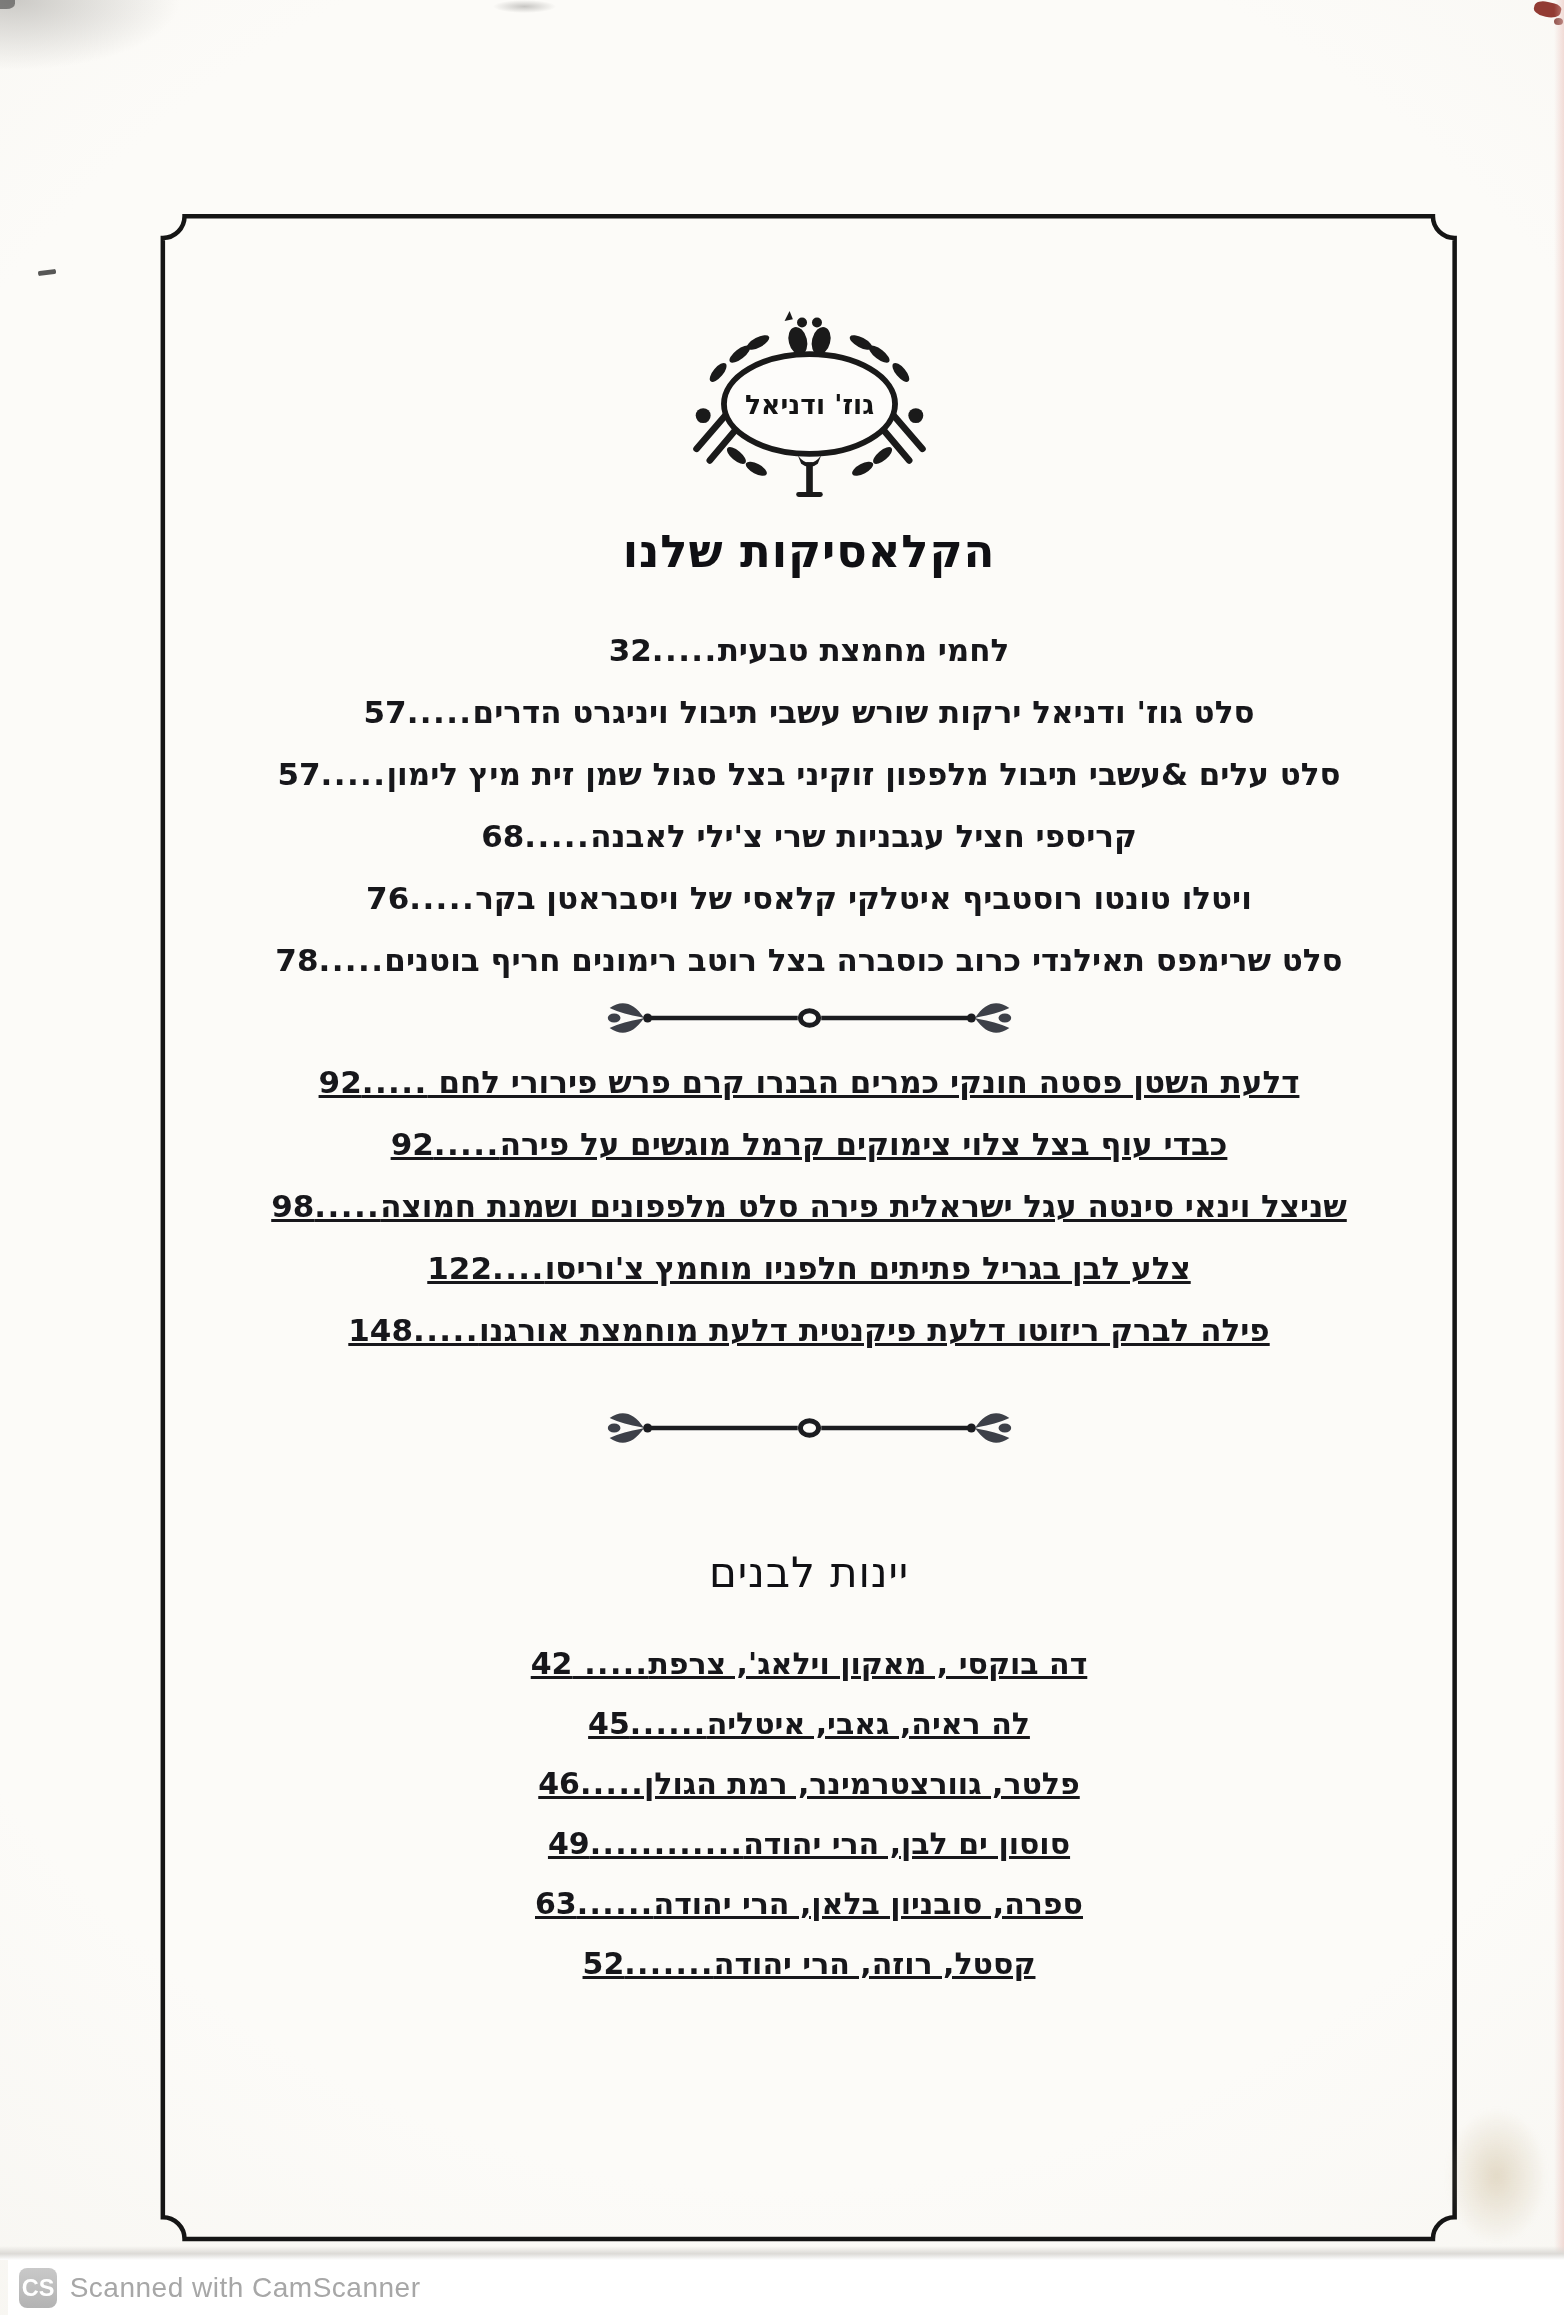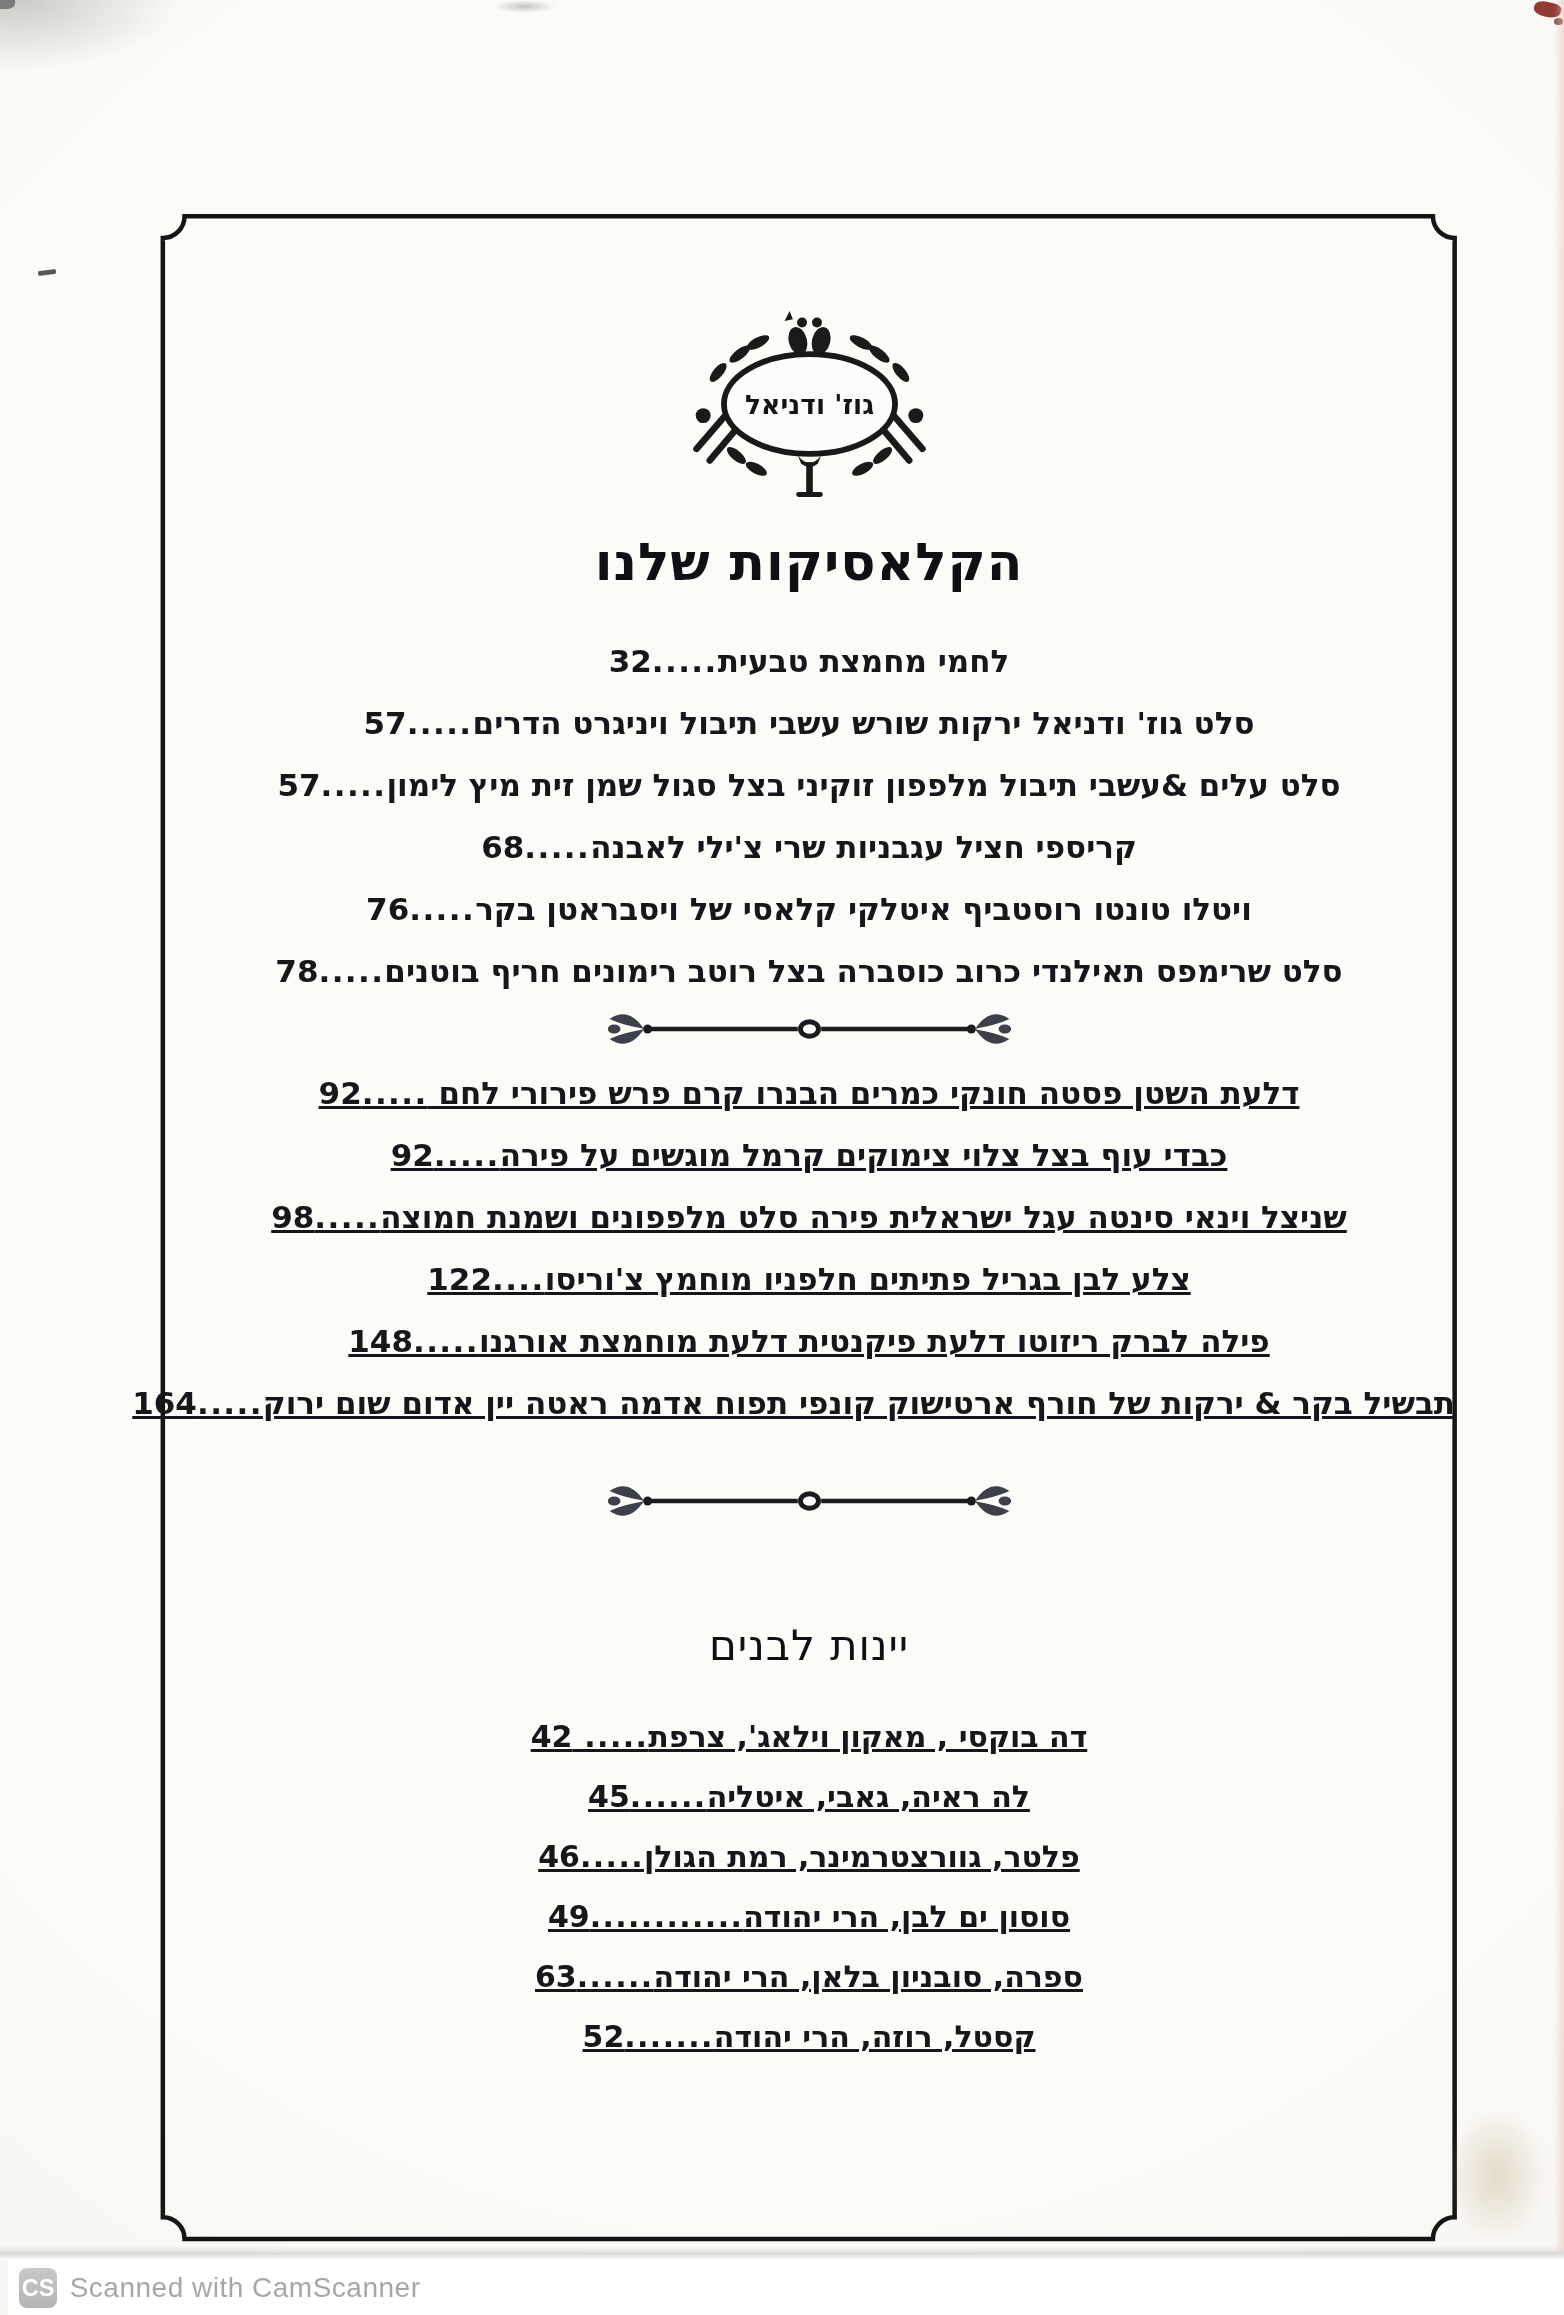--- a/index.html
+++ b/index.html
@@ -28,21 +28,21 @@
   .artifact-tl-mark{position:absolute;left:0;top:0;width:14.5px;height:9px;background:rgba(40,40,40,.5);border-radius:0 0 60% 0;}
 
   
   .frame-svg{position:absolute;left:0;top:0;}
 
   .content{
     position:absolute;left:163px;top:200px;width:1292px;height:2025px;
     direction:rtl;text-align:center;color:#17171b;
   }
   .logo{display:block;margin:90px auto 0 auto;}
-  .heading-1{font-size:52px;font-weight:700;line-height:65px;margin-top:27px;color:#101014;letter-spacing:0.9px;}
+  .heading-1{font-size:45px;font-weight:700;line-height:65px;margin-top:16px;color:#101014;letter-spacing:0.9px;}
   .heading-2{font-size:42px;font-weight:400;line-height:58px;margin-top:96px;color:#101014;letter-spacing:0.9px;}
   .menu-list{list-style:none;margin:0;padding:0;}
   .list-classics-1{margin-top:35px;}
   .list-classics-2{margin-top:12.7px;text-decoration:underline;}
   .list-wines{margin-top:32px;}
   .menu-line{line-height:62px;font-size:31px;font-weight:700;white-space:nowrap;}
   .list-wines .menu-line{line-height:60px;font-size:30px;text-decoration:underline;}
   .menu-line .dots{letter-spacing:1.4px;}
   .divider{display:block;margin:0 auto;}
   .divider-1{margin-top:7.2px;}
@@ -148,21 +148,20 @@
 
         <li class="menu-line"><span>כבדי עוף בצל צלוי צימוקים קרמל מוגשים על פירה</span><span class="dots">.....</span><span class="price">92</span></li>
 
 
         <li class="menu-line"><span>שניצל וינאי סינטה עגל ישראלית פירה סלט מלפפונים ושמנת חמוצה</span><span class="dots">.....</span><span class="price">98</span></li>
 
         <li class="menu-line"><span>צלע לבן בגריל פתיתים חלפניו מוחמץ צ'וריסו</span><span class="dots">....</span><span class="price">122</span></li>
 
         <li class="menu-line"><span>פילה לברק ריזוטו דלעת פיקנטית דלעת מוחמצת אורגנו</span><span class="dots">.....</span><span class="price">148</span></li>
 
-        <li class="menu-line"><span>תבשיל בקר &amp; ירקות של חורף ארטישוק קונפי תפוח אדמה ראטה יין אדום שום ירוק</span><span class="dots">.....</span><span class="price">164</span></li>
       </ul>
 
     <svg class="divider divider-2" width="407" height="40" viewBox="0 0 450 44">
       <g stroke="#1b1c20" stroke-width="5" fill="none">
         <line x1="44" y1="22" x2="212" y2="22"></line>
         <line x1="238" y1="22" x2="406" y2="22"></line>
         <ellipse cx="225" cy="22" rx="10" ry="8" fill="#fdfcfa" stroke-width="5.5"></ellipse>
       </g>
       <circle cx="46" cy="22" r="5" fill="#1b1c20"></circle>
       <circle cx="404" cy="22" r="5" fill="#1b1c20"></circle>

